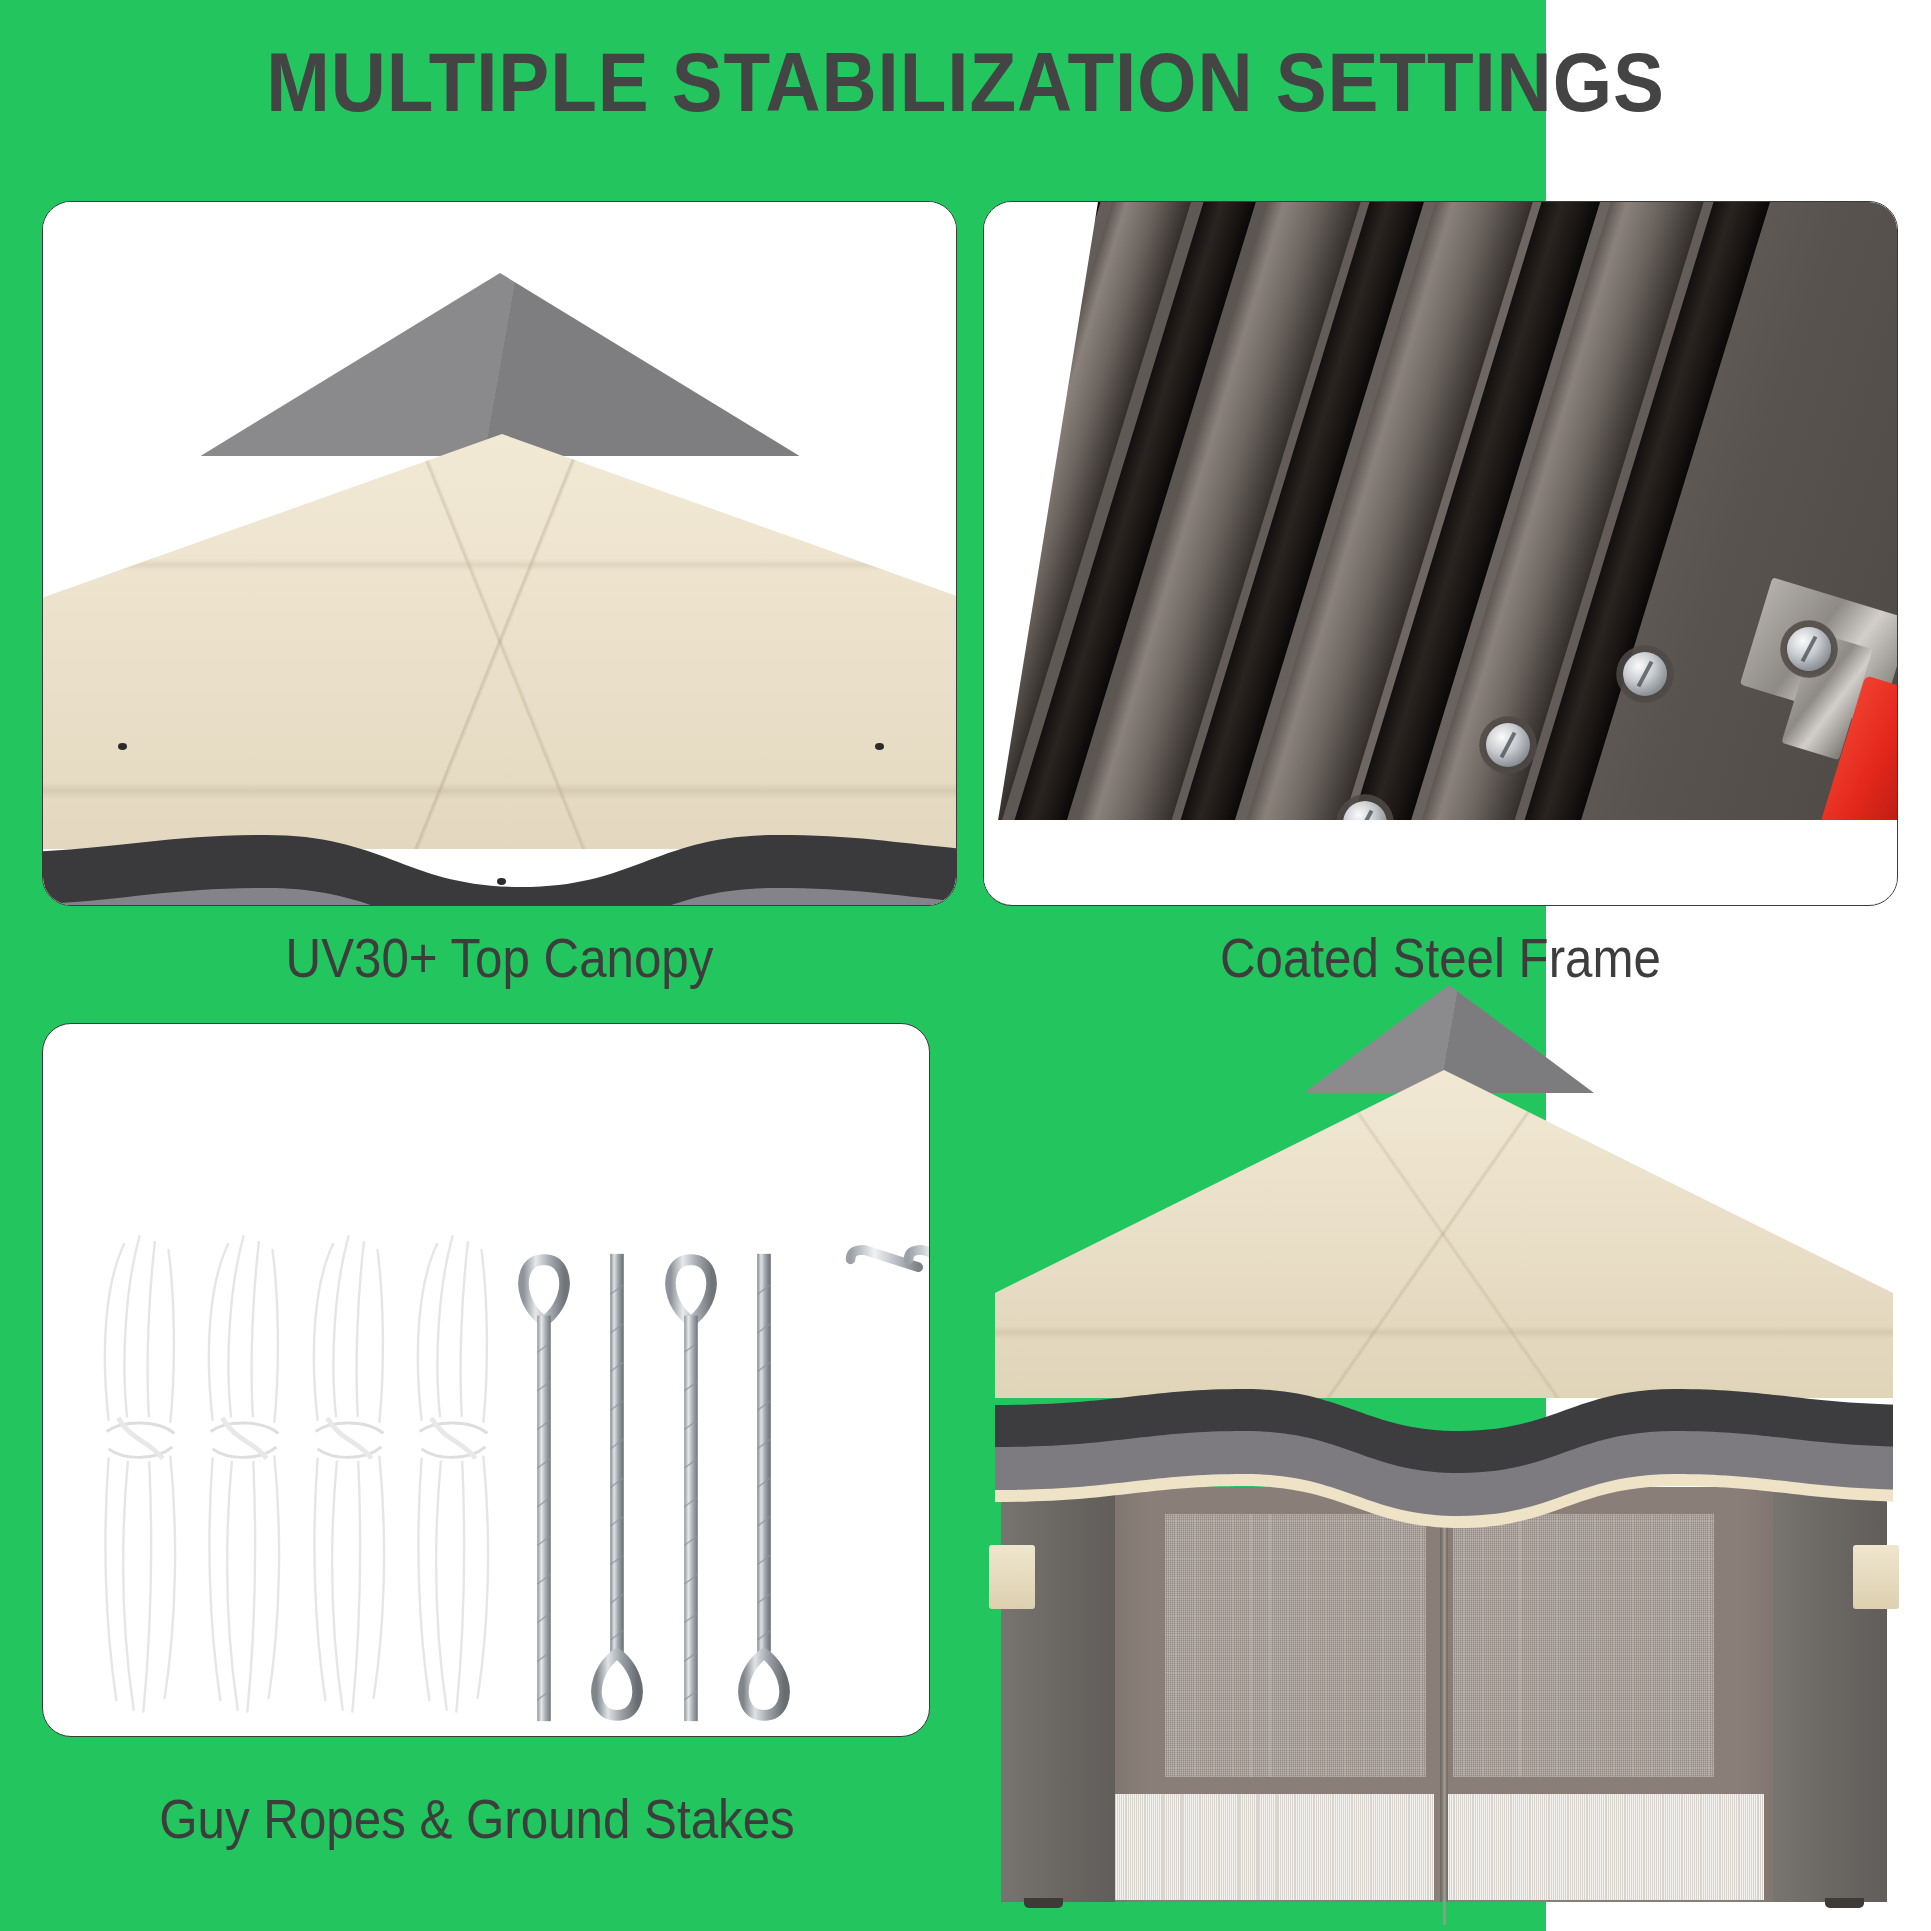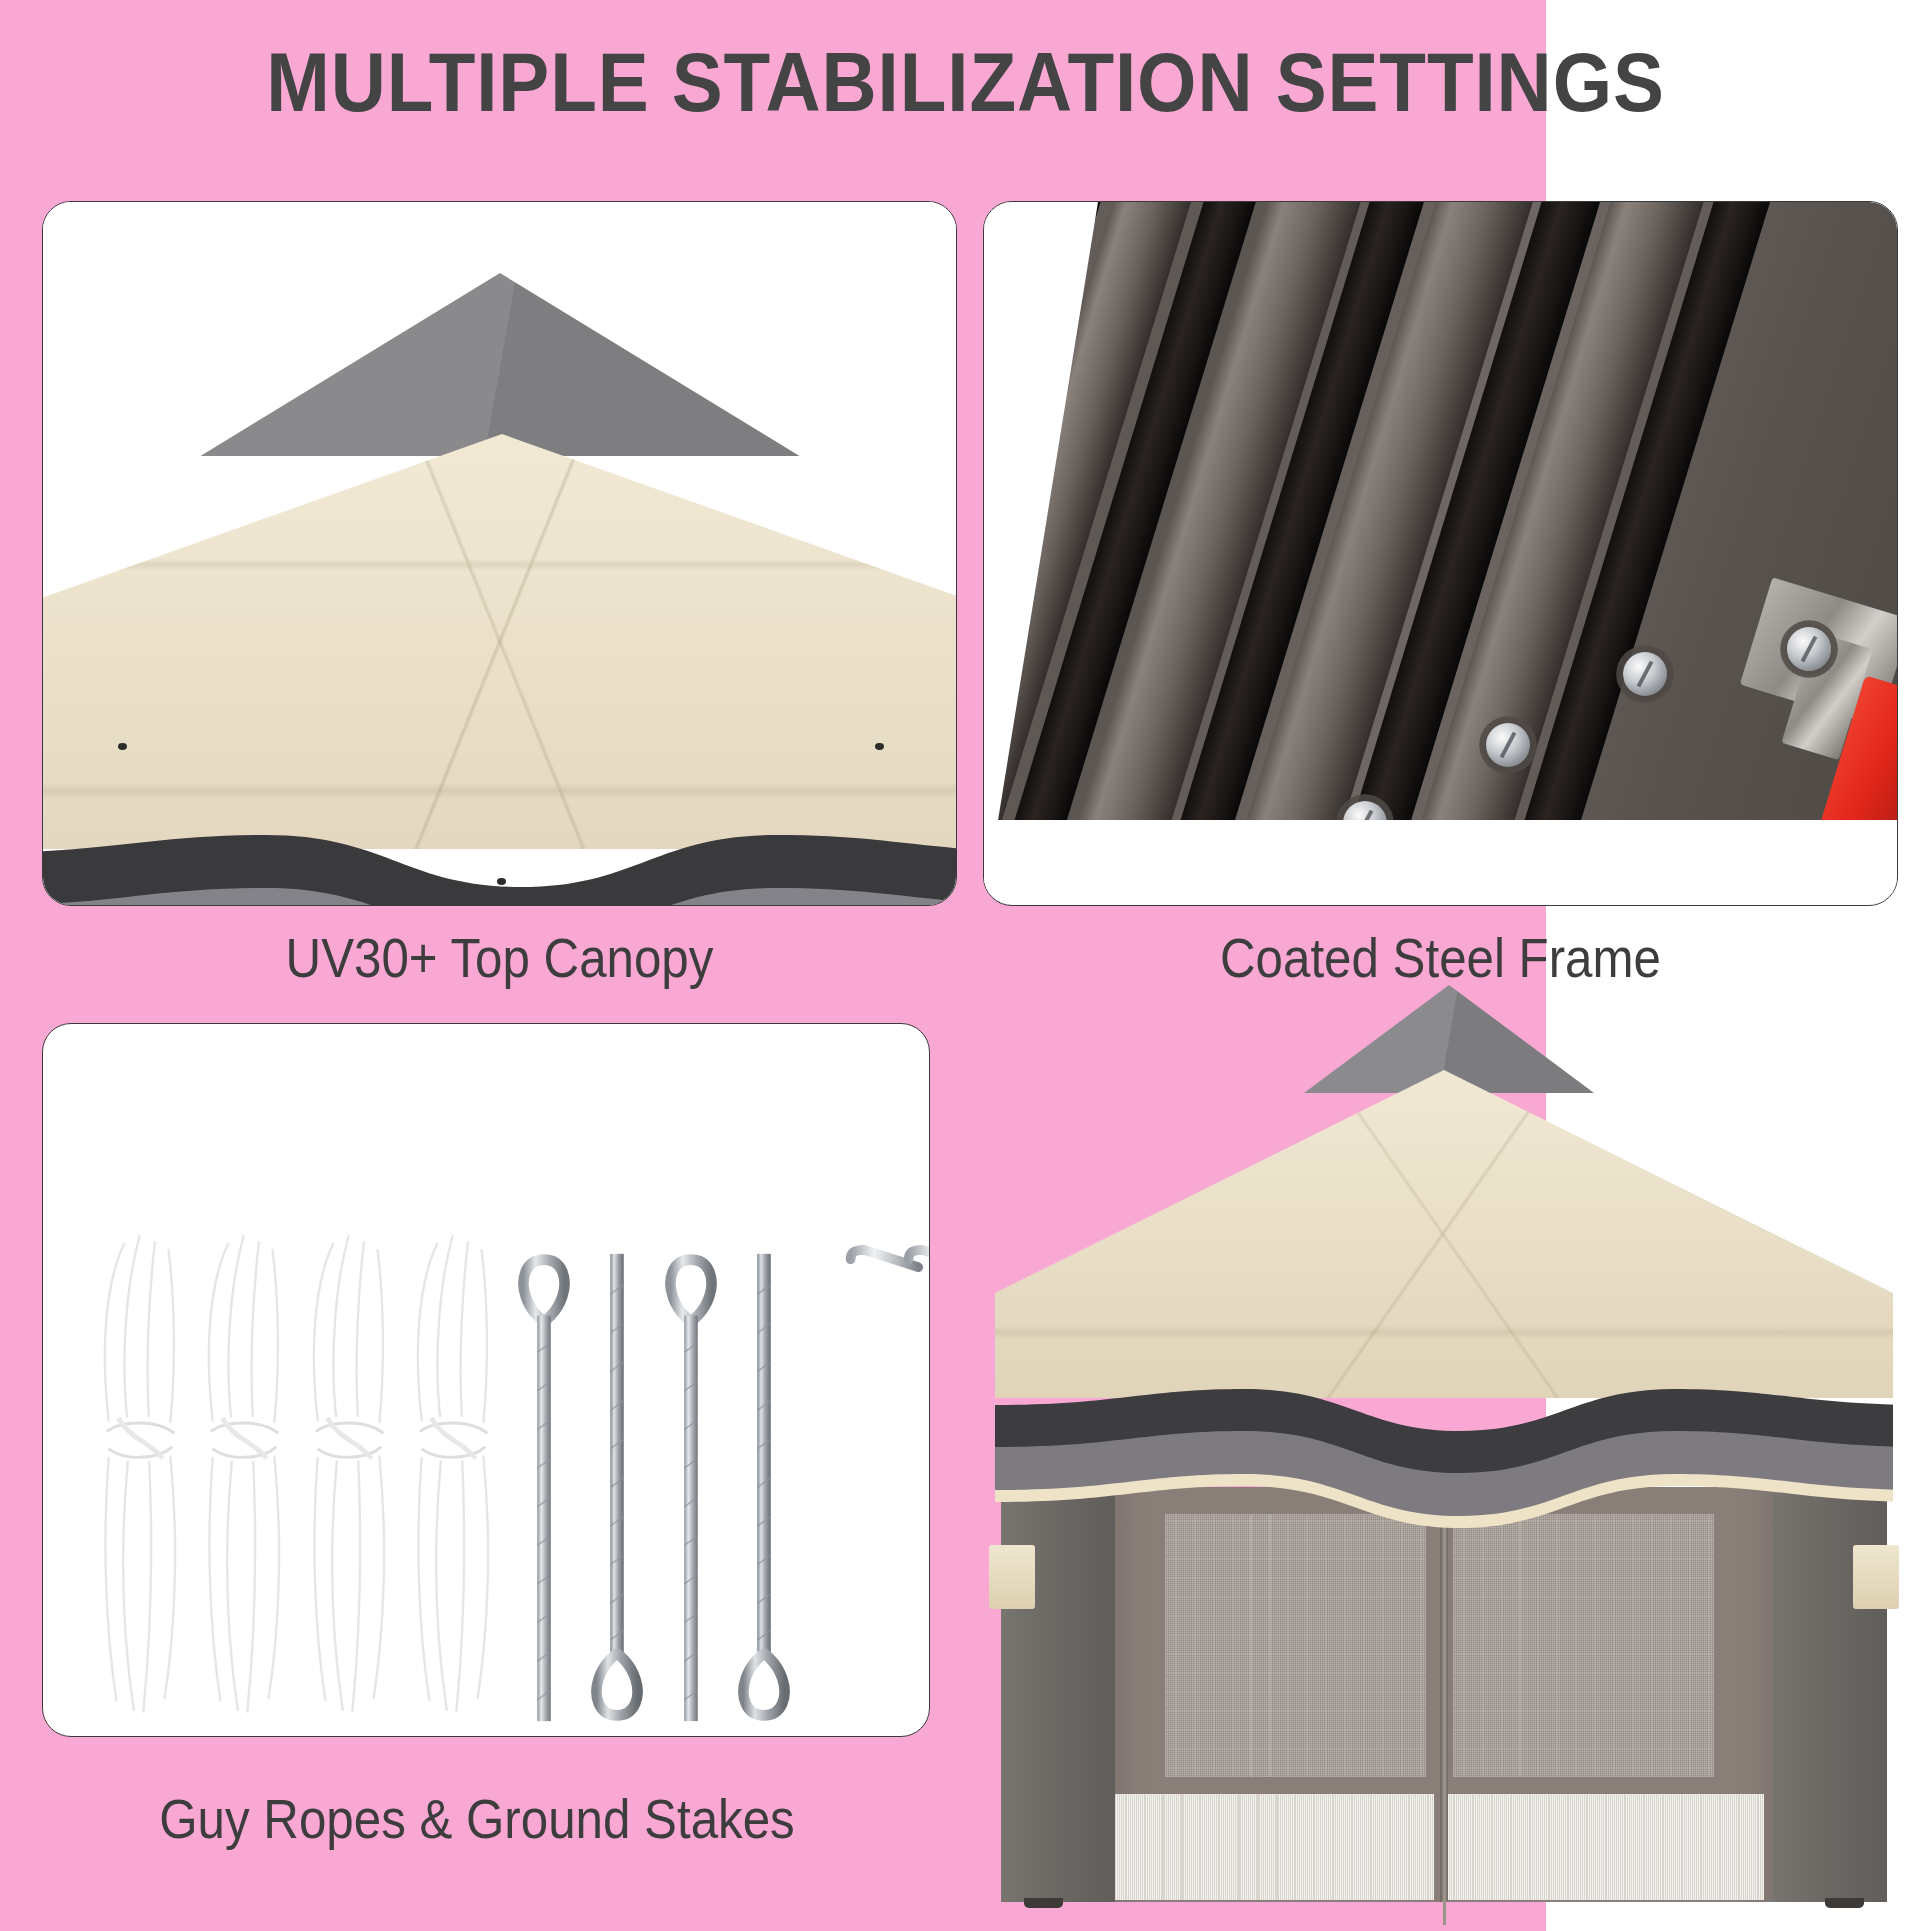--- a/index.html
+++ b/index.html
@@ -2,21 +2,21 @@
 <html><head>
 <meta charset="utf-8">
 <style>
   * { margin:0; padding:0; box-sizing:border-box; }
   html, body {
     width:1931px; height:1931px;
     background:#ffffff;
     font-family:"Liberation Sans", sans-serif;
     overflow:hidden;
   }
-  #page { position:relative; width:1546px; height:1931px; background:#f9a8d4; }
+  #page { position:relative; width:1546px; height:1931px; background:#22c55e; }
 
   
   .title {
     position:absolute; left:0; top:35px; width:1931px;
     text-align:center;
     font-family:"Liberation Sans", sans-serif;
     font-weight:700;
     font-size:83px;
     letter-spacing:1px;
     color:#444444;

